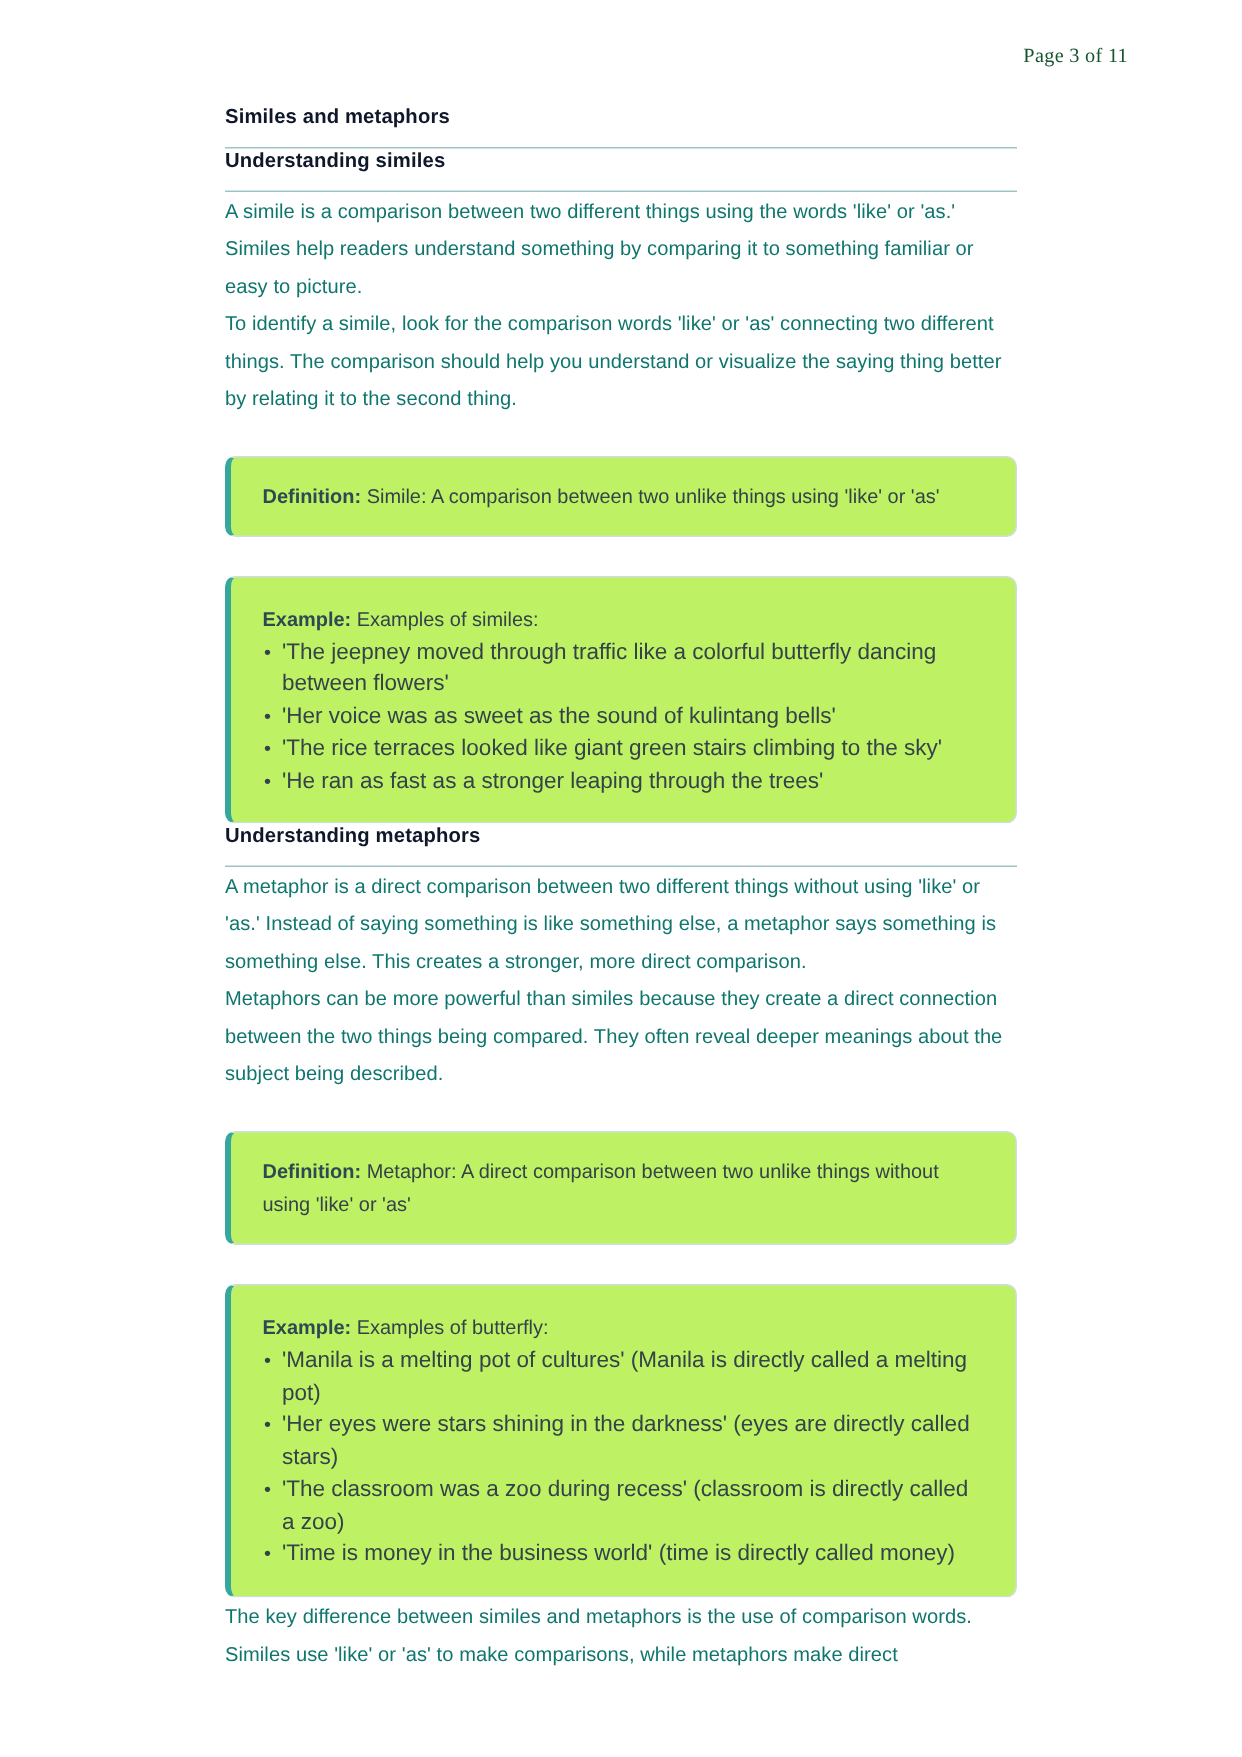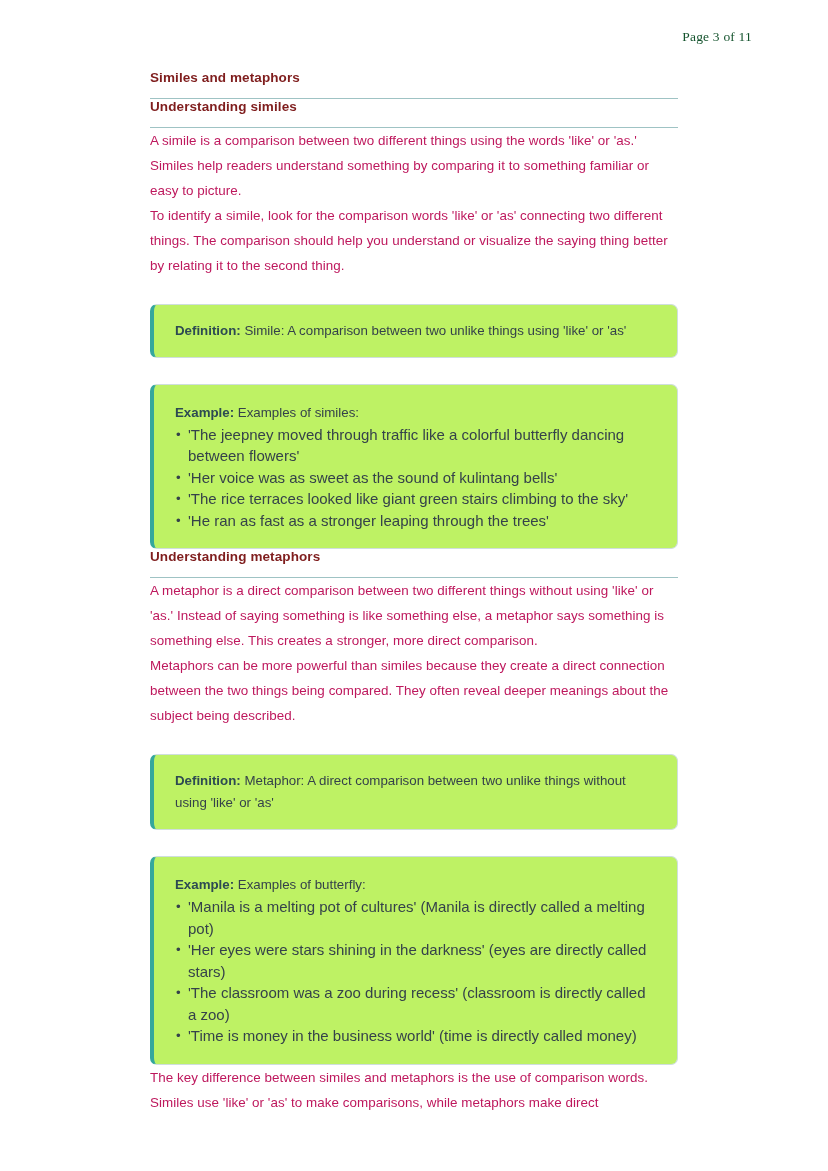--- a/index.html
+++ b/index.html
@@ -34,35 +34,35 @@
     position: absolute;
     left: 150px;
     top: 70px;
     width: 528px;
   }
 
   h2.section-heading {
     margin: 0;
     font-size: 13.5px;
     font-weight: bold;
-    color: #7f1d1d;
+    color: #0f172a;
     letter-spacing: 0.1px;
     padding-bottom: 11px;
     border-bottom: 1.4px solid #9fc3c4;
     line-height: 1.25;
   }
 
   .heading-gap-top { margin-top: 0; }
   .heading-gap { margin-top: 32px; }
 
   p.body-text {
     margin: 0;
     font-size: 13.4px;
     line-height: 25px;
-    color: #be185d;
+    color: #0f766e;
     letter-spacing: 0.05px;
   }
 
   .p-first { margin-top: 34px; }
   .p-next  { margin-top: 22px; }
 
   .callout {
     margin-top: 26px;
     border: 1px solid #cfdedd;
     border-left: 4px solid #35a79c;

